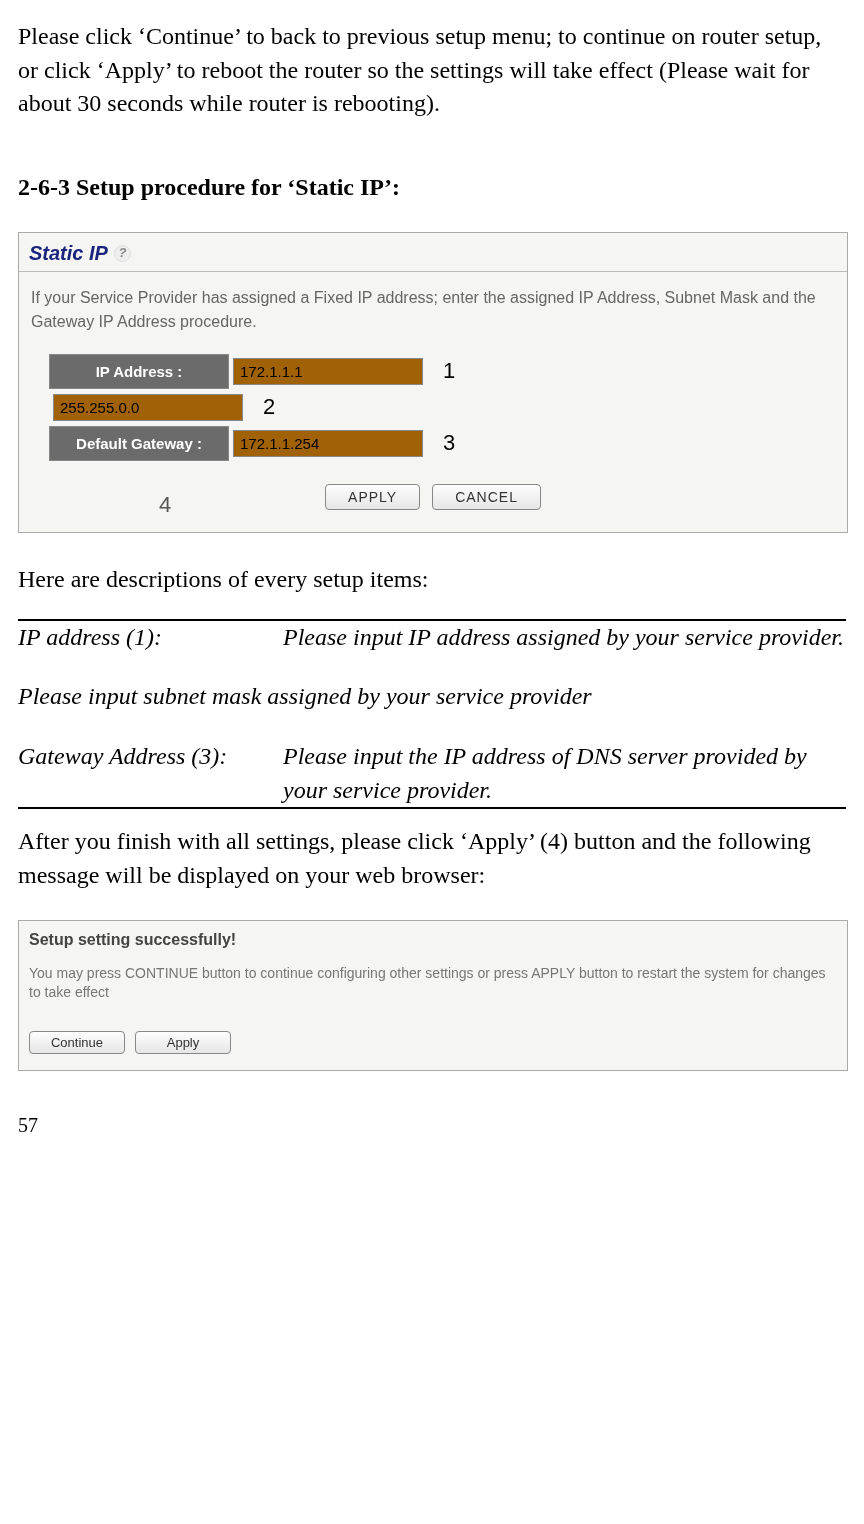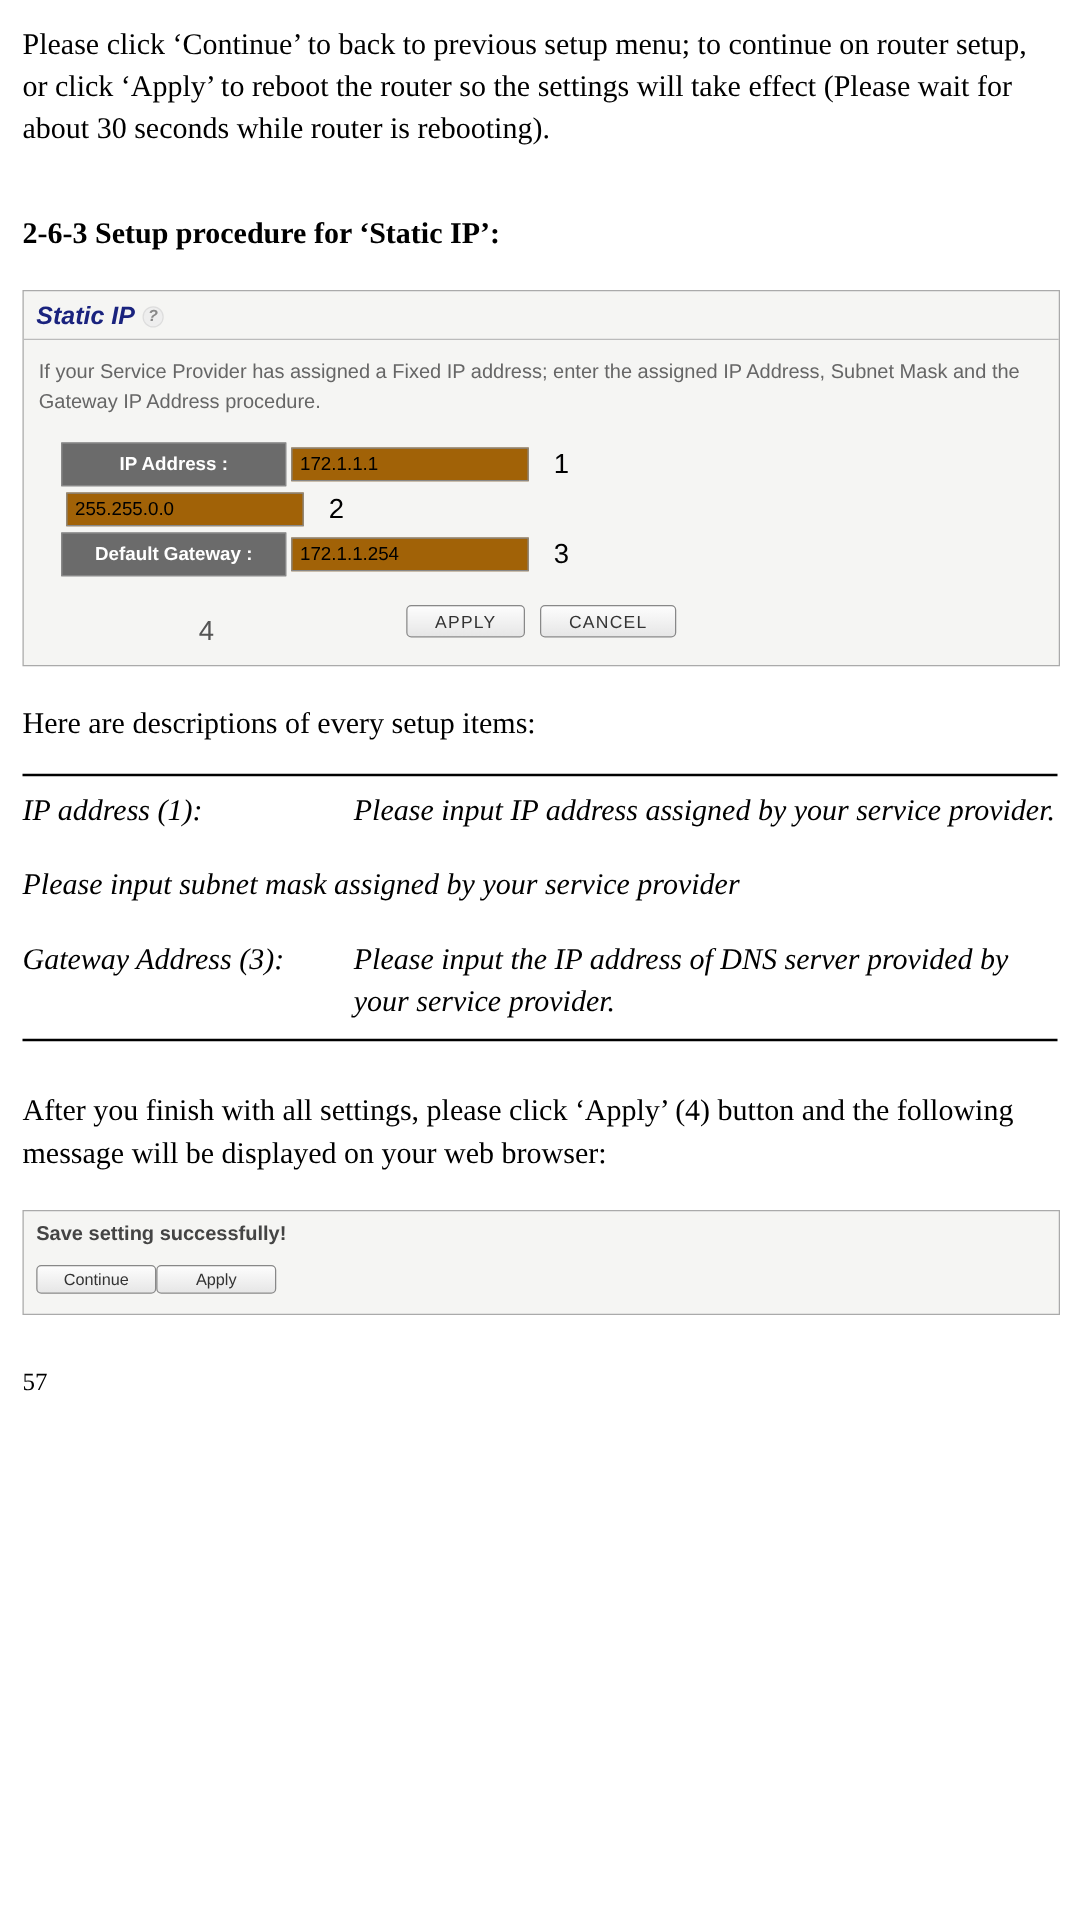--- a/index.html
+++ b/index.html
@@ -106,22 +106,22 @@
       border: 1px solid #888;
       border-radius: 4px;
       color: #333;
       cursor: pointer;
     }
     .descriptions-intro { margin-bottom: 22px; }
     .desc-table {
       width: 100%;
       border-top: 2px solid #000;
       border-bottom: 2px solid #000;
-      padding: 12px 0;
-      margin-bottom: 40px;
+      padding: 0 0;
+      margin-bottom: 16px;
     }
     .desc-row {
       display: flex;
       font-style: italic;
       margin-bottom: 26px;
     }
     .desc-row:last-child { margin-bottom: 0; }
     .desc-term { width: 265px; flex-shrink: 0; }
     .desc-def { flex: 1; }
     .after-para { margin-bottom: 28px; }
@@ -135,21 +135,21 @@
       padding: 8px 10px 16px 10px;
       margin-bottom: 40px;
     }
     .ss2-title {
       font-weight: bold;
       color: #444;
       font-size: 16px;
       margin-bottom: 12px;
     }
     .ss2-desc { margin-bottom: 28px; line-height: 1.4; color: #777; }
-    .ss2-buttons { display: flex; }
+    .ss2-buttons { display: flex; gap: 10px; }
     .btn2 {
       font-family: Arial, sans-serif;
       font-size: 13px;
       padding: 3px 0;
       width: 96px;
       background: linear-gradient(#fdfdfd, #e6e6e6);
       border: 1px solid #888;
       border-radius: 4px;
       color: #333;
       cursor: pointer;
@@ -207,20 +207,21 @@
   </div>
   <div class="desc-row">
     <div class="desc-term">Gateway Address (3):</div>
     <div class="desc-def">Please input the IP address of DNS server provided by your service provider.</div>
   </div>
 </div>
 
 <p class="after-para">After you finish with all settings, please click ‘Apply’ (4) button and the following message will be displayed on your web browser:</p>
 
 <div class="screenshot-2">
-  <div class="ss2-title">Save setting successfully!</div>
+  <div class="ss2-title">Setup setting successfully!</div>
+  <div class="ss2-desc">You may press CONTINUE button to continue configuring other settings or press APPLY button to restart the system for changes to take effect</div>
   <div class="ss2-buttons">
     <button class="btn2">Continue</button>
     <button class="btn2">Apply</button>
   </div>
 </div>
 
 <div class="page-num">57</div>
 
 </body></html>

